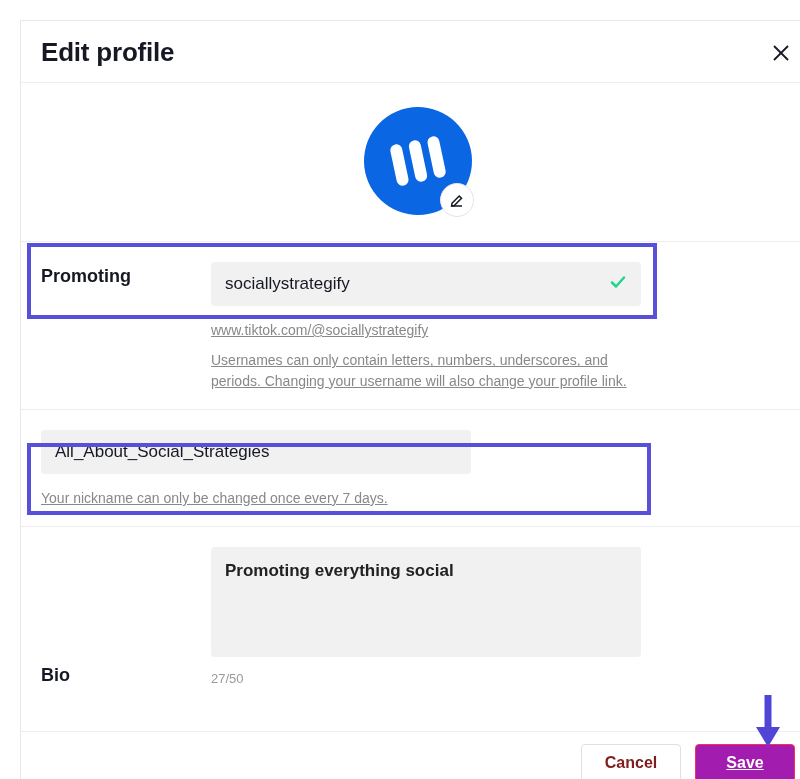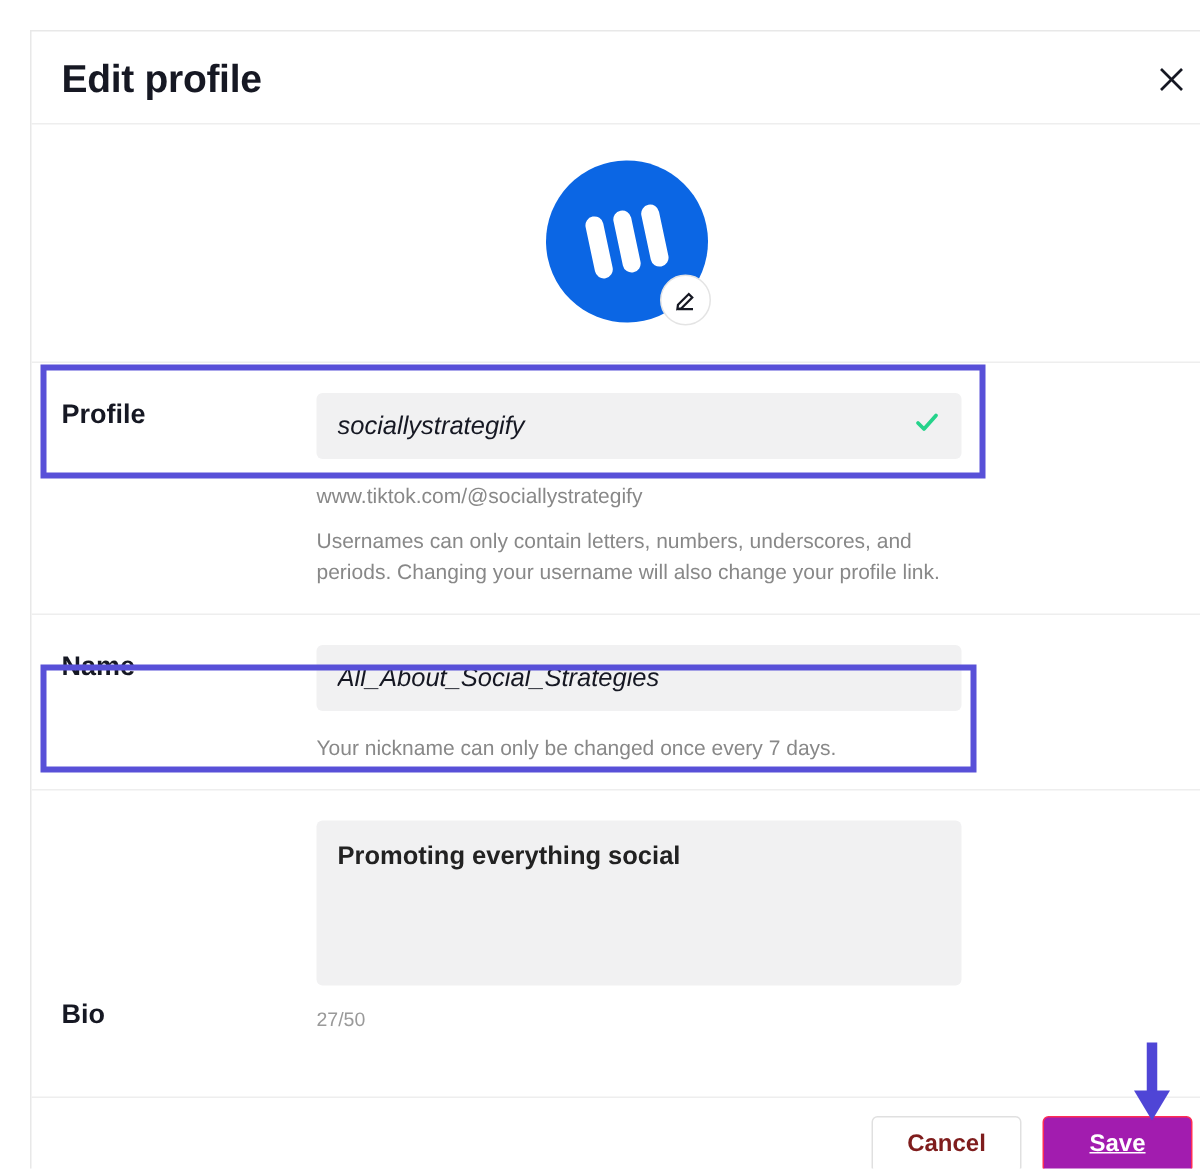--- a/index.html
+++ b/index.html
@@ -97,32 +97,32 @@
   .input-wrap { position: relative; }
   .text-input {
     width: 100%;
     background: #f1f1f2;
     border: none;
     border-radius: 4px;
     padding: 12px 40px 12px 14px;
     font-size: 17px;
     color: #161823;
     font-family: inherit;
-    font-style: italic;
   }
   .valid-check {
     position: absolute;
     right: 14px; top: 50%; transform: translateY(-50%);
     color: #25d38b;
   }
   .hint {
     font-size: 14px;
     color: #888;
     margin-top: 14px;
     line-height: 1.45;
+    text-decoration: underline;
   }
   .hint + .hint { margin-top: 10px; }
   .textarea {
     width: 100%;
     min-height: 110px;
     background: #f1f1f2;
     border: none;
     border-radius: 4px;
     padding: 14px;
     font-size: 17px;
@@ -209,37 +209,36 @@
             <svg width="16" height="16" viewBox="0 0 16 16" fill="none" stroke="#161823" stroke-width="1.5">
                 <path d="M3 11.2 L10.2 4 L12.5 6.3 L5.3 13.5 L2.6 14 L3 11.2 Z"></path>
                 <line x1="3" y1="14" x2="13" y2="14"></line>
               </svg>
           </div>
         </div>
       </div>
     </div>
 
     <div class="section">
-      <div class="label-col">Profile</div>
+      <div class="label-col">Promoting</div>
       <div class="content-col">
         <div class="input-wrap">
           <input class="text-input" type="text" value="sociallystrategify" style="">
           <span class="valid-check">
             <svg width="18" height="18" viewBox="0 0 18 18" fill="none" stroke="#25d38b" stroke-width="2.5" stroke-linecap="round" stroke-linejoin="round">
                 <polyline points="3,9.5 7,13.5 15,4.5"></polyline>
               </svg>
           </span>
         </div>
         <div class="hint">www.tiktok.com/@sociallystrategify</div>
         <div class="hint">Usernames can only contain letters, numbers, underscores, and periods. Changing your username will also change your profile link.</div>
       </div>
     </div>
 
     <div class="section">
-      <div class="label-col">Name</div>
       <div class="content-col">
         <div class="input-wrap">
           <input class="text-input" type="text" value="All_About_Social_Strategies" style="">
         </div>
         <div class="hint">Your nickname can only be changed once every 7 days.</div>
       </div>
     </div>
 
     <div class="section" style="border-bottom:none;align-items:flex-end;">
       <div class="label-col">Bio</div>

